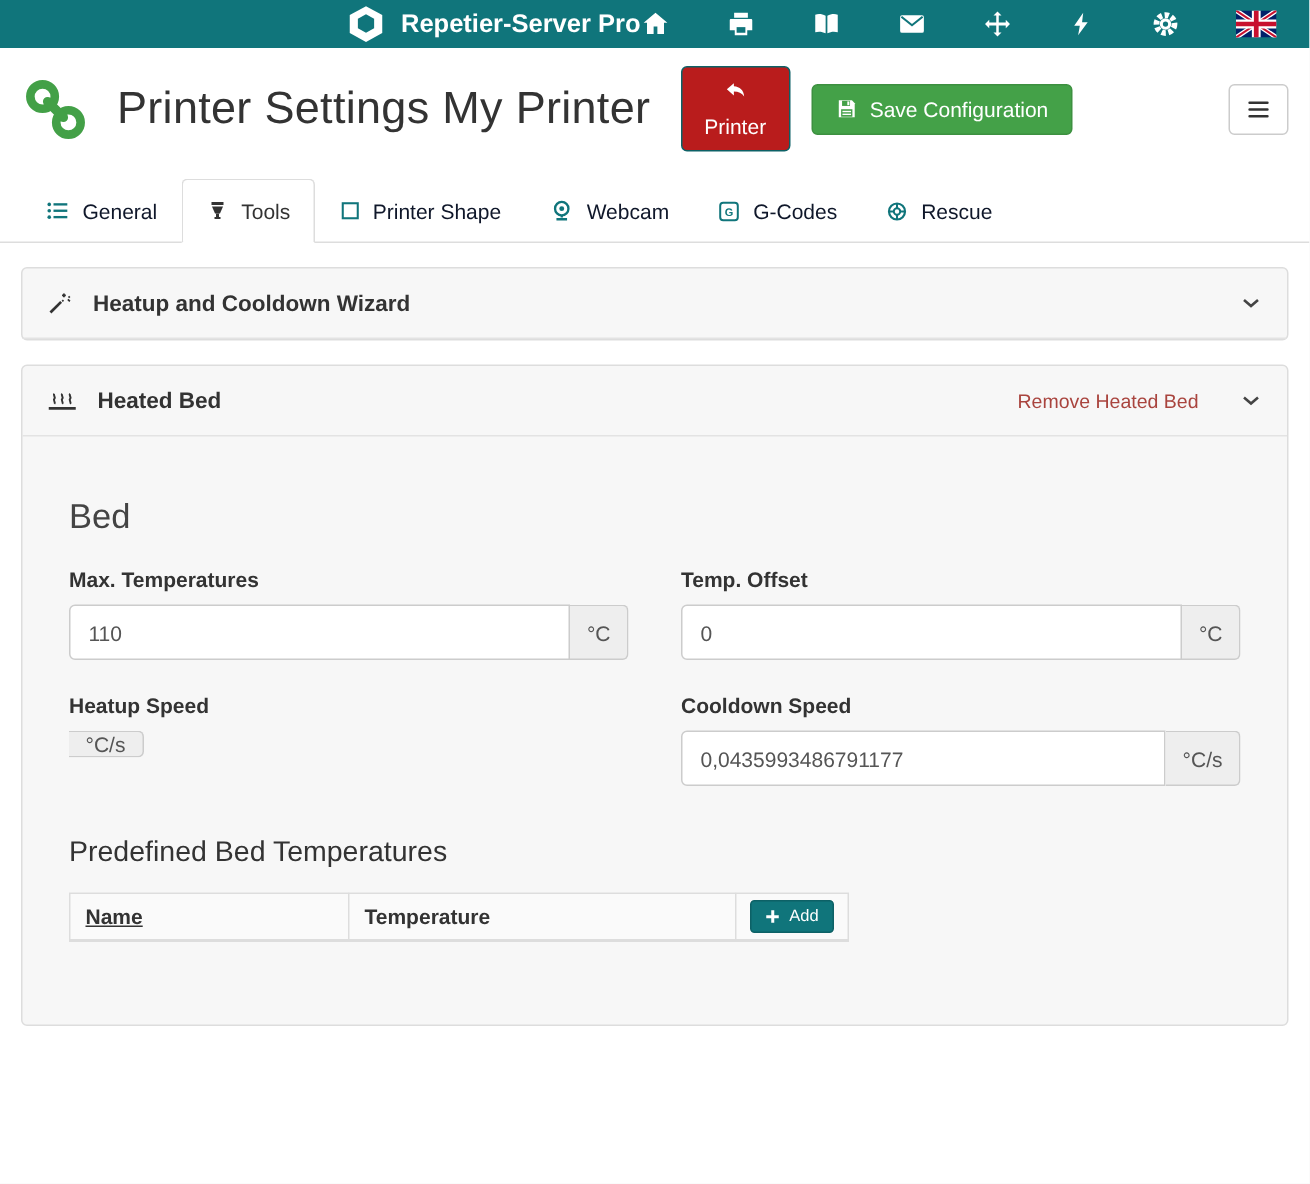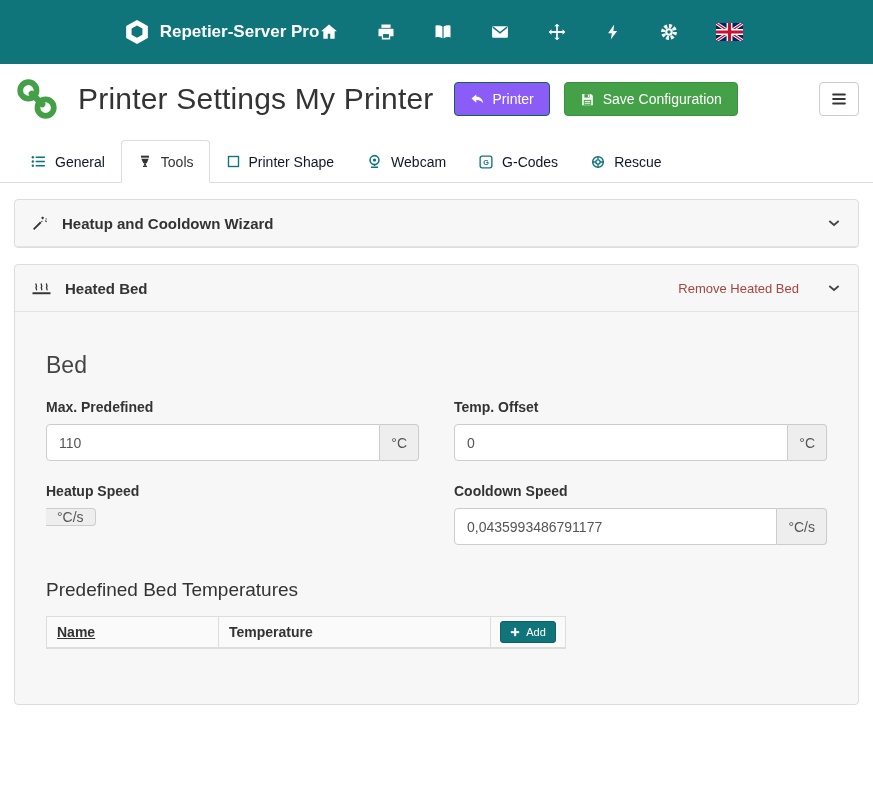--- a/index.html
+++ b/index.html
@@ -2,32 +2,32 @@
 <html><head>
 <meta charset="utf-8">
 <style>
   * { box-sizing: border-box; }
   body {
     margin: 0; width: 873px; min-height: 789px; background: #fff;
     font-family: "Liberation Sans", sans-serif; color: #333;
   }
   
   .navbar {
-    height: 64px; background: #10757b; display: flex; align-items: center;
-    justify-content: center; padding: 0 16px;
+    height: 32px; background: #10757b; display: flex; align-items: center;
+    justify-content: flex-end; padding: 0 16px;
   }
   .brand { display: flex; align-items: center; gap: 10px; color: #fff; font-size: 17px; font-weight: bold; cursor: pointer; }
   .nav-icons { display: flex; align-items: center; gap: 37px; margin-right: 6px; }
   .nav-ic { display: flex; align-items: center; cursor: pointer; }
   
   .page-header { display: flex; align-items: center; padding: 12px 14px 8px; gap: 14px; }
   .page-title { font-size: 30px; font-weight: 500; margin: 0 6px 0 4px; color: #333; letter-spacing: .2px; }
   .btn { display: inline-flex; align-items: center; gap: 8px; border: 1px solid transparent;
          border-radius: 4px; font-size: 14px; padding: 8px 15px; cursor: pointer; font-family: inherit; }
-  .btn-teal { background: #8b5cf6; border-color: #0d6166; color: #fff; }
+  .btn-teal { background: #b91c1c; border-color: #0d6166; color: #fff; flex-direction: column; }
   .btn-green { background: #44a148; border-color: #3d9040; color: #fff; align-items: center; }
   .btn-menu { background: #fff; border: 1px solid #ccc; color: #333; padding: 7px 10px; margin-left: auto; }
   
   .tabs { display: flex; padding: 0 14px; border-bottom: 1px solid #ddd; margin-top: 10px; }
   .tab { display: flex; align-items: center; gap: 8px; padding: 12px 15px; font-size: 14px;
          color: #0f172a; cursor: pointer; margin-bottom: -1px; border: 1px solid transparent; }
   .tab.active { background: #fff; border: 1px solid #ddd; border-bottom-color: #fff;
                 border-radius: 4px 4px 0 0; color: #333; }
   
   .panel { margin: 16px 14px; border: 1px solid #ddd; border-radius: 4px; background: #f7f7f7; }
@@ -50,21 +50,21 @@
     flex: 1; min-width: 0; height: 37px; border: 1px solid #ccc; border-radius: 4px 0 0 4px;
     padding: 0 12px; font-size: 14px; color: #555; background: #fff; font-family: inherit;
   }
   .addon { background: #eee; border: 1px solid #ccc; border-left: 0; border-radius: 0 4px 4px 0;
            display: flex; align-items: center; padding: 0 11px; font-size: 14px; color: #555; }
   .table-title { font-size: 19px; font-weight: 500; margin: 34px 0 15px; color: #333; }
   .temp-table { display: flex; width: 520px; }
   .th { background: #fafafa; border: 1px solid #ddd; border-bottom: 2px solid #ddd;
         padding: 5px 10px; font-weight: bold; font-size: 14px; display: flex; align-items: center; }
   .th + .th { margin-left: -1px; }
-  .th-name { width: 173px; text-decoration: underline; }
+  .th-name { width: 187px; text-decoration: underline; }
   .th-temp { flex: 1; }
   .th-add { width: 76px; justify-content: center; padding: 4px; }
   .add-btn { background: #10757b; border: 1px solid #0d6166; color: #fff; border-radius: 3px;
              padding: 4px 9px; font-size: 11px; display: inline-flex; align-items: center; gap: 6px;
              cursor: pointer; font-family: inherit; }
 </style>
 </head>
 <body>
 
 <div>
@@ -270,21 +270,21 @@
         <svg viewBox="0 0 24 24" width="16" height="16">
             <path d="M5 9l7 6 7-6" fill="none" stroke="#444" stroke-width="2.6"></path>
           </svg>
       </span>
     </div>
     <div class="panel-body bed-body">
       <h2 class="section-title">Bed</h2>
 
       <div class="field-grid">
         <div class="field">
-          <label class="field-label">Max. Predefined</label>
+          <label class="field-label">Max. Temperatures</label>
           <div class="input-group">
             <input type="text" value="110" style="">
             <span class="addon">°C</span>
           </div>
         </div>
         <div class="field">
           <label class="field-label">Temp. Offset</label>
           <div class="input-group">
             <input type="text" value="0" style="">
             <span class="addon">°C</span>

